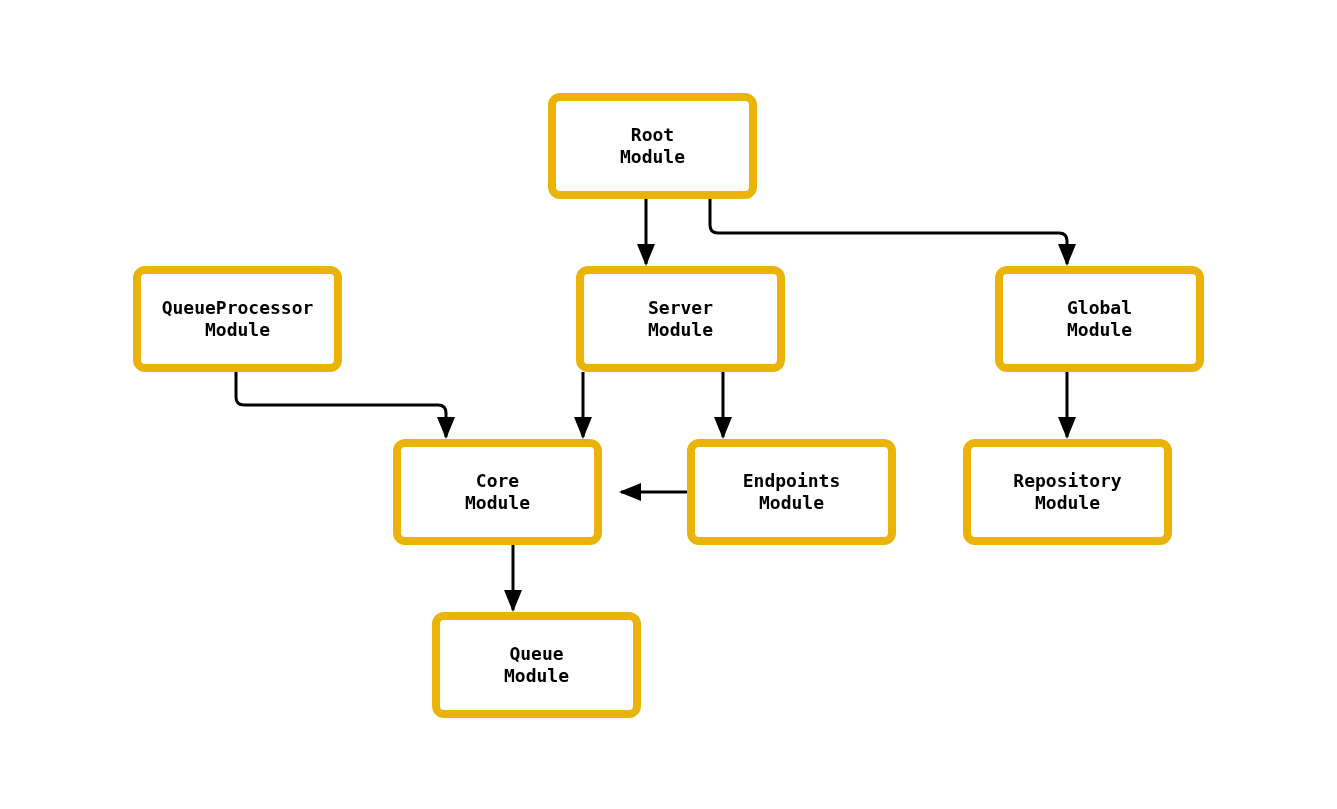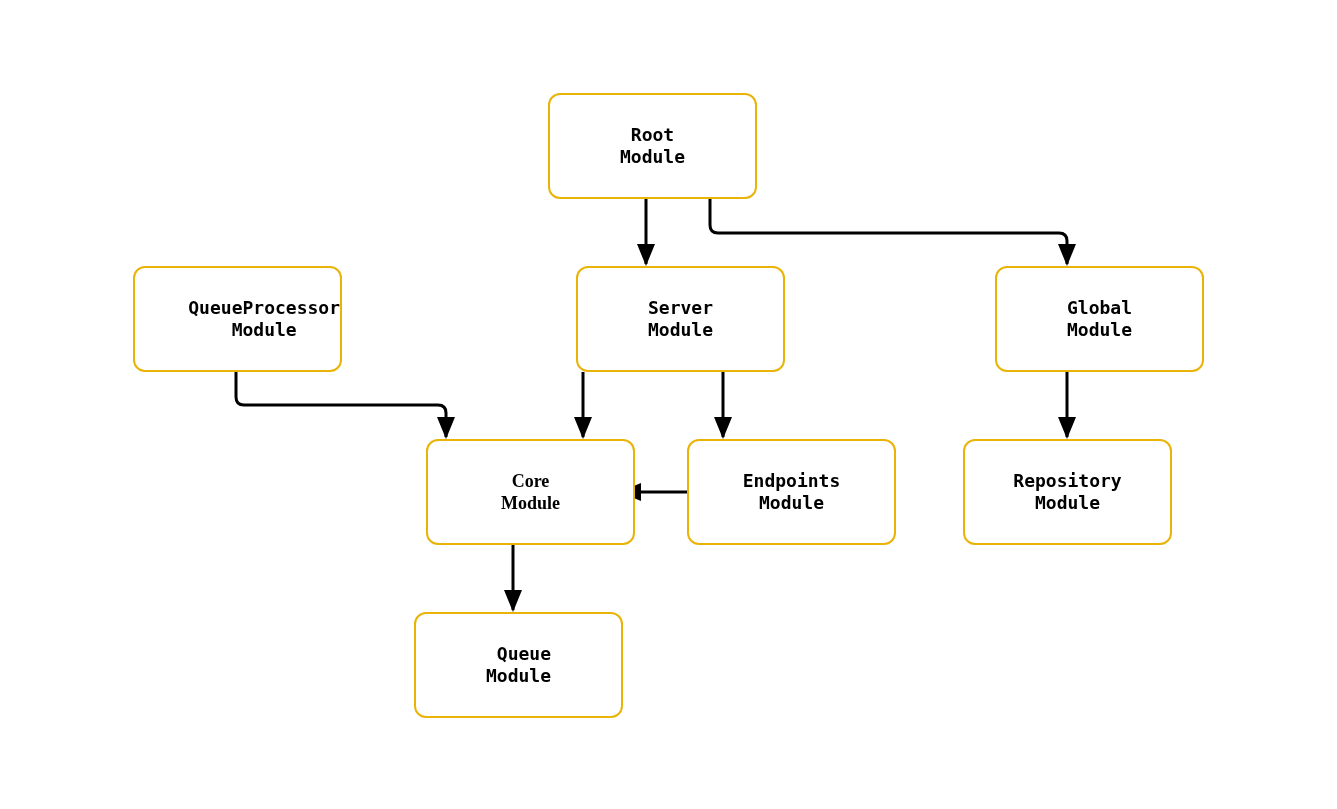--- a/index.html
+++ b/index.html
@@ -26,40 +26,40 @@
     fill: none;
     stroke: #000000;
     stroke-width: 3;
   }
   .node {
     position: absolute;
     width: 209px;
     height: 106px;
     box-sizing: border-box;
     background: #ffffff;
-    border: 2px solid #eab308;
+    border: 8px solid #eab308;
     border-radius: 12px;
     display: flex;
     align-items: center;
     justify-content: center;
     text-align: center;
     font-weight: bold;
     font-size: 18px;
     line-height: 22px;
     color: #000000;
     white-space: pre-line;
   }
   .n-root        { left: 548px; top: 93px;  }
-  .n-qp          { left: 133px; top: 266px; justify-content: flex-end; }
+  .n-qp          { left: 133px; top: 266px; }
   .n-server      { left: 548px; top: 266px; margin-left: 28px; }
   .n-global      { left: 963px; top: 266px; margin-left: 32px; }
-  .n-core        { left: 426px; top: 439px; font-family: Liberation Serif, serif; }
+  .n-core        { left: 393px; top: 439px; }
   .n-endpoints   { left: 687px; top: 439px; }
   .n-repository  { left: 963px; top: 439px; }
-  .n-queue       { left: 414px; top: 612px; text-align: right; }
+  .n-queue       { left: 432px; top: 612px; }
 </style>
 </head>
 <body>
 
 <div class="canvas">
 
   <svg class="edges-layer" viewBox="0 0 1337 809" xmlns="http://www.w3.org/2000/svg">
     <defs>
       <marker id="arrow" markerUnits="userSpaceOnUse" markerWidth="22" markerHeight="18" refX="20" refY="9" orient="auto">
         <path d="M0,0 L22,9 L0,18 Z" fill="#000000"></path>

